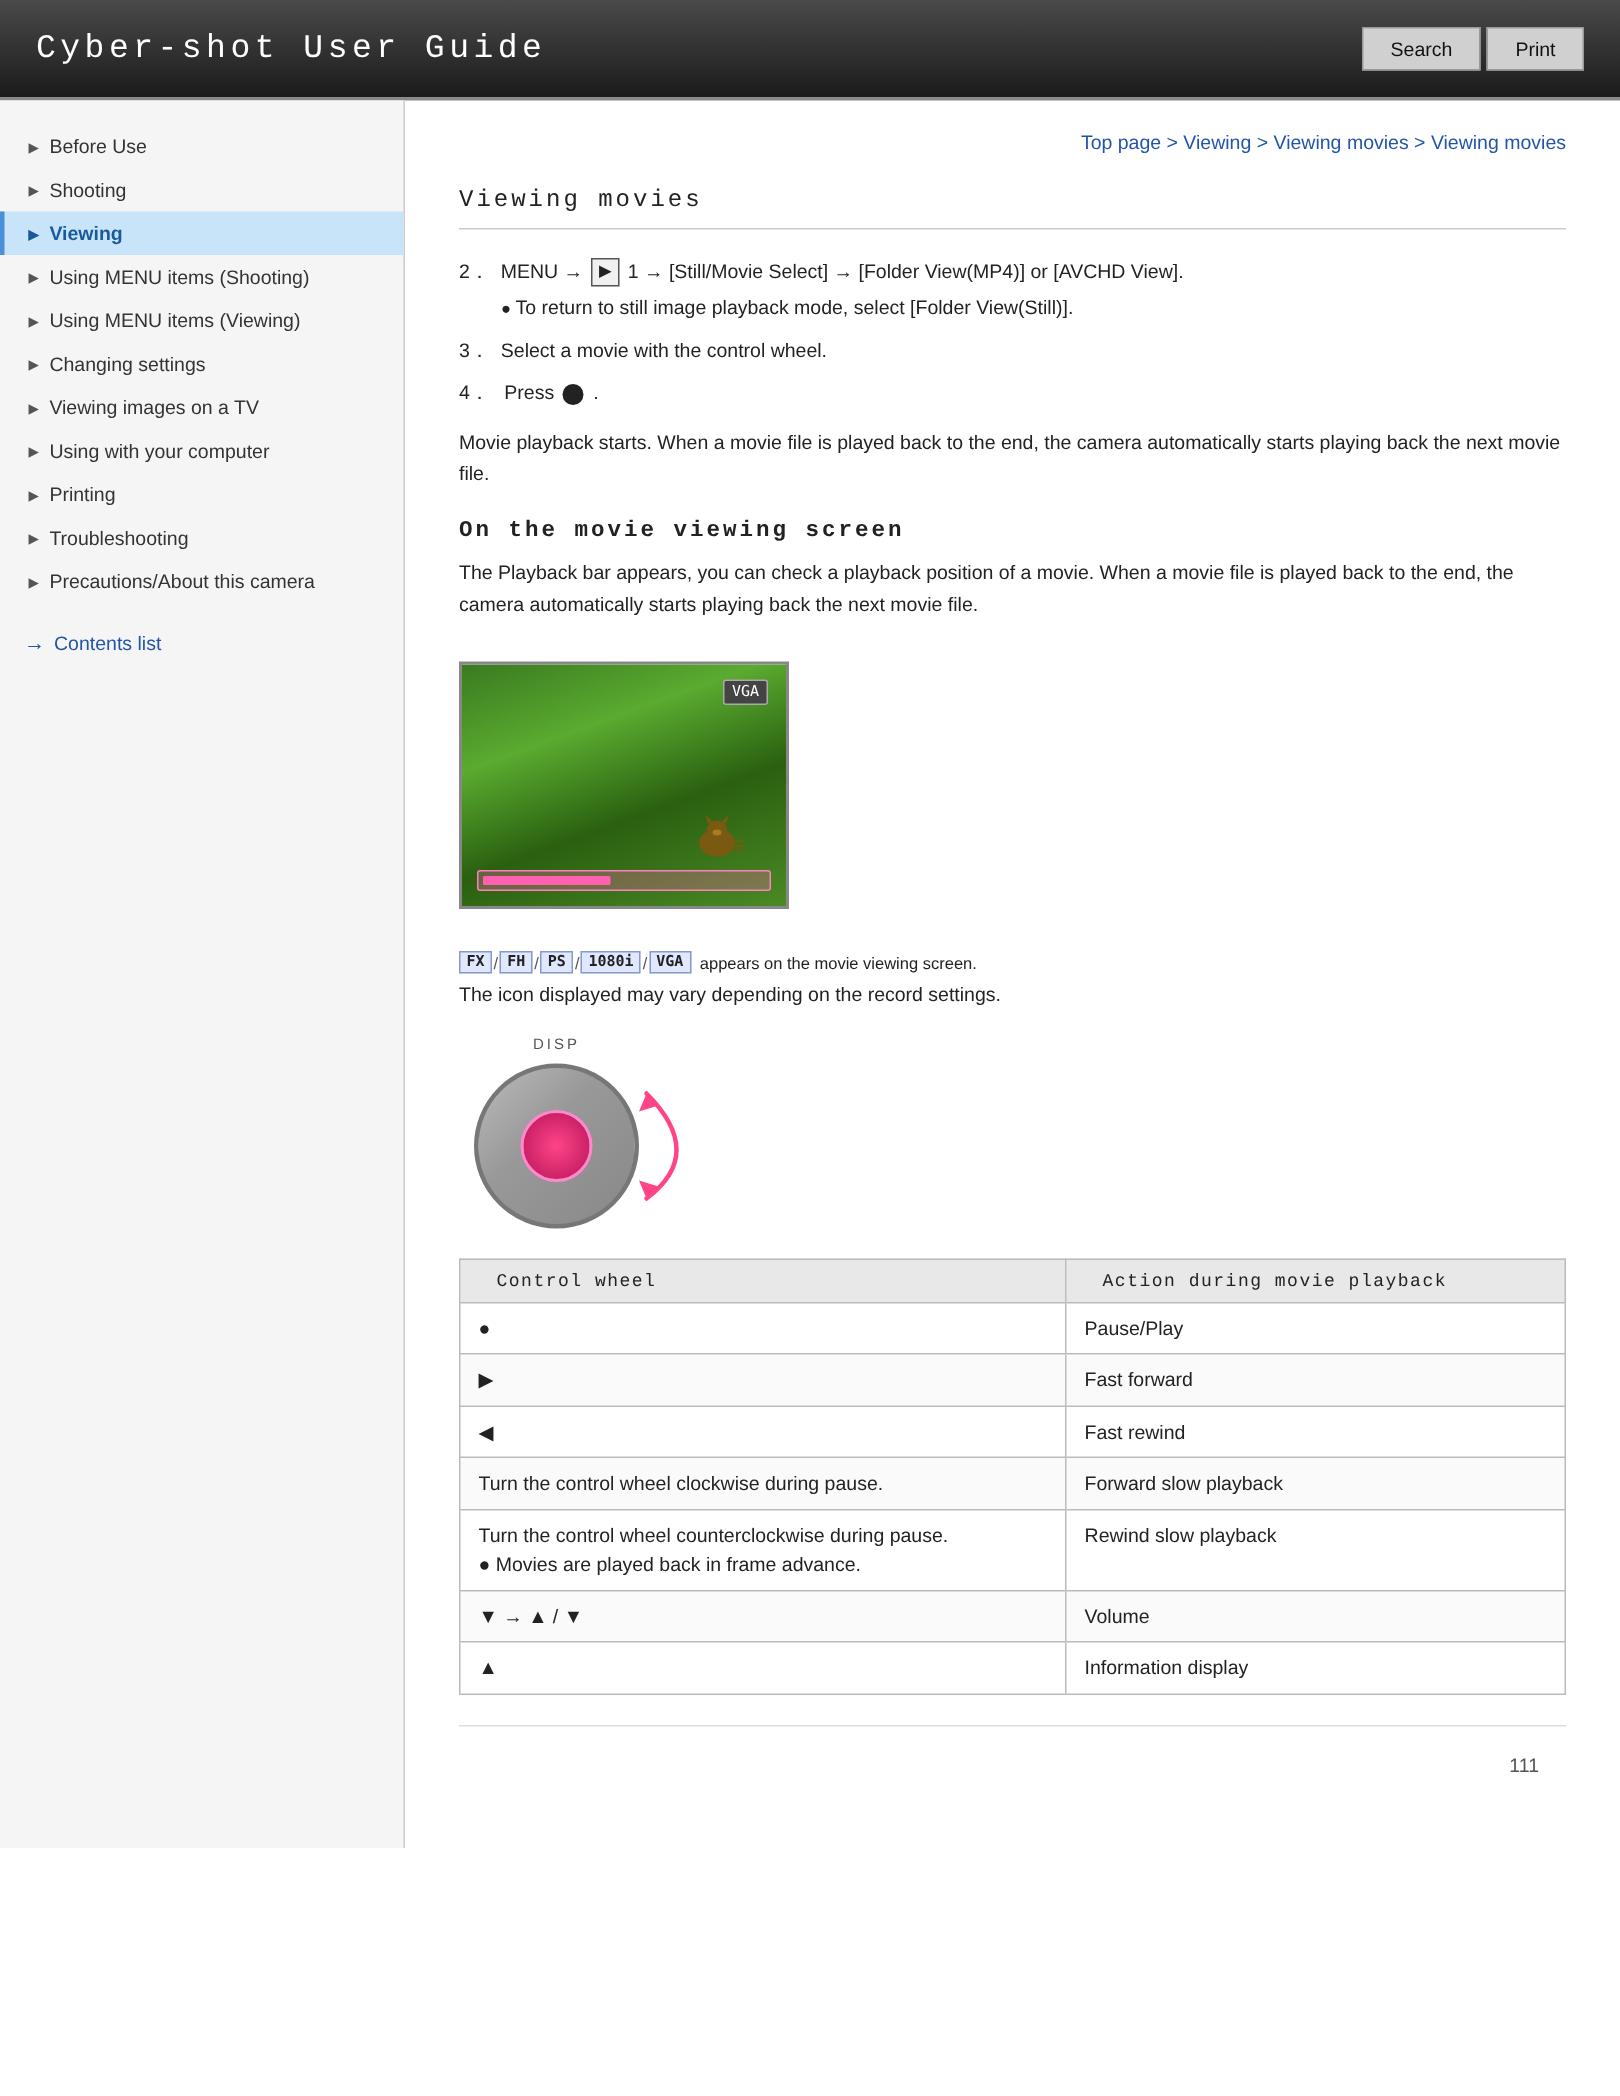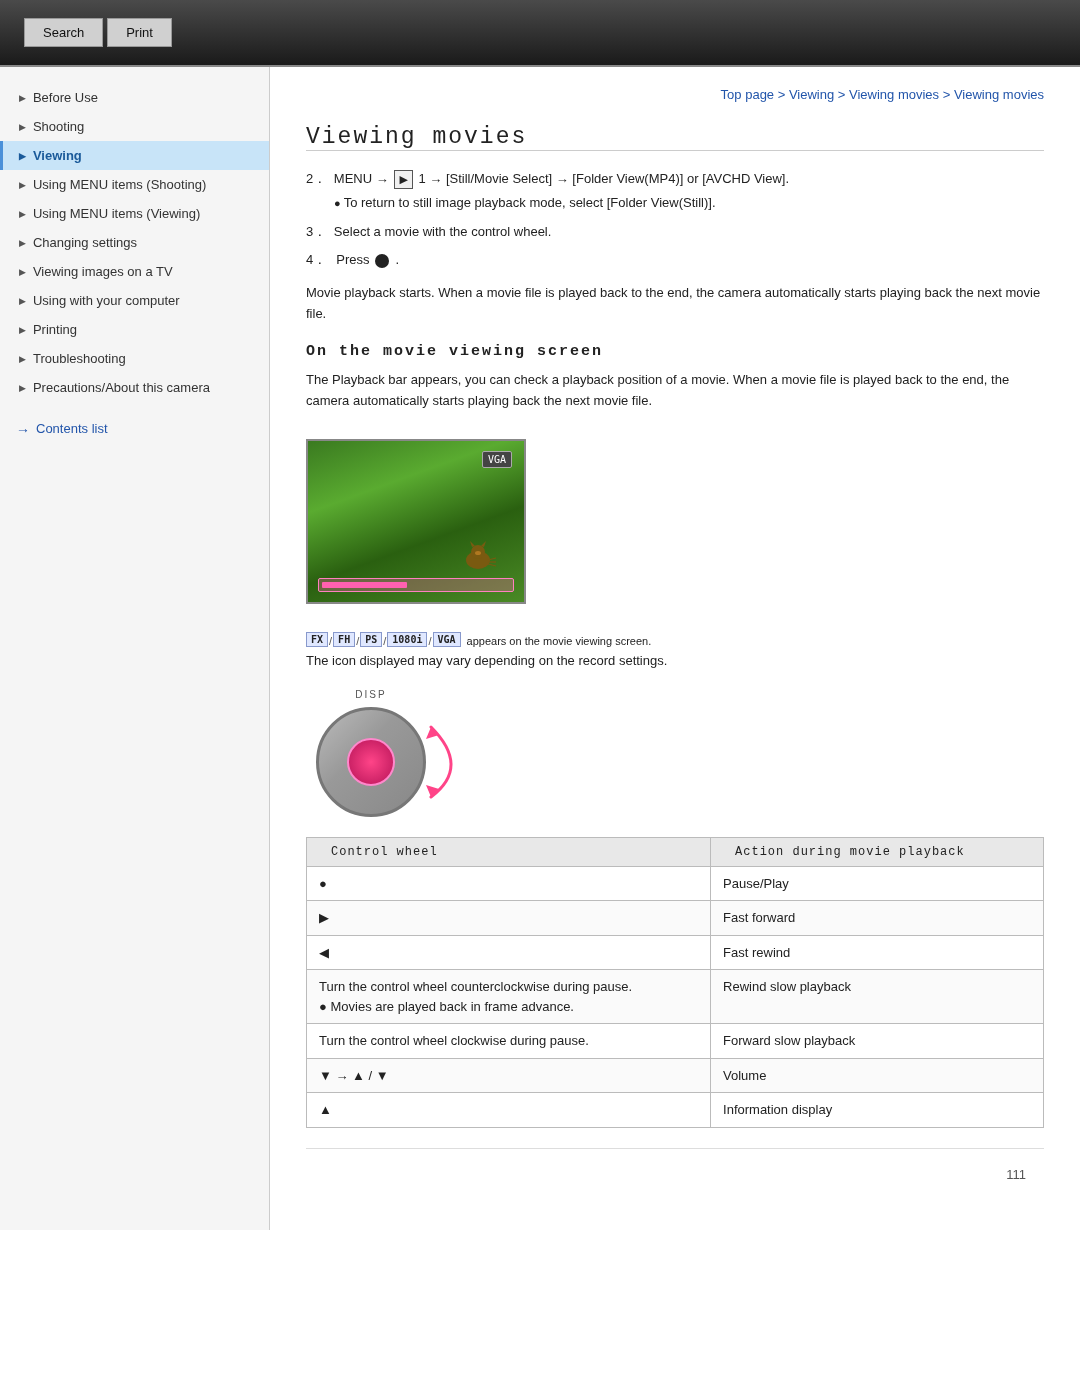--- a/index.html
+++ b/index.html
@@ -96,25 +96,26 @@
       text-align: right;
       color: #2255aa;
       font-size: 13px;
       margin-bottom: 22px;
       cursor: pointer;
     }
 
     
     .page-title {
       font-family: 'Courier New', monospace;
-      font-size: 23px;
+      font-size: 16px;
       font-weight: normal;
       letter-spacing: 2px;
       color: #222;
       border-bottom: 1px solid #ccc;
+      padding-bottom: 10px;
       margin-bottom: 18px;
       margin-top: 16px;
     }
 
     
     .steps {
       margin-bottom: 12px;
     }
     .step {
       margin-bottom: 8px;
@@ -318,20 +319,21 @@
       font-size: 13px;
       color: #555;
       border-top: 1px solid #ddd;
       margin-top: 20px;
     }
   </style>
 </head>
 <body>
 
 <div class="header">
+  <span class="header-title">Cyber-shot User Guide</span>
   <div class="header-buttons">
     <button class="header-btn">Search</button>
     <button class="header-btn">Print</button>
   </div>
 </div>
 
 <div class="main-layout">
 
   <nav class="sidebar">
     <div class="sidebar-item">
@@ -489,29 +491,29 @@
           </tr>
           <tr>
             <td style="white-space: pre-line;">▶</td>
             <td>Fast forward</td>
           </tr>
           <tr>
             <td style="white-space: pre-line;">◀</td>
             <td>Fast rewind</td>
           </tr>
           <tr>
+            <td style="white-space: pre-line;">Turn the control wheel clockwise during pause.</td>
+            <td>Forward slow playback</td>
+          </tr>
+          <tr>
             <td style="white-space: pre-line;">Turn the control wheel counterclockwise during pause.
 ● Movies are played back in frame advance.</td>
             <td>Rewind slow playback</td>
           </tr>
           <tr>
-            <td style="white-space: pre-line;">Turn the control wheel clockwise during pause.</td>
-            <td>Forward slow playback</td>
-          </tr>
-          <tr>
             <td style="white-space: pre-line;">▼ → ▲ / ▼</td>
             <td>Volume</td>
           </tr>
           <tr>
             <td style="white-space: pre-line;">▲</td>
             <td>Information display</td>
           </tr>
         </tbody>
     </table>
 

